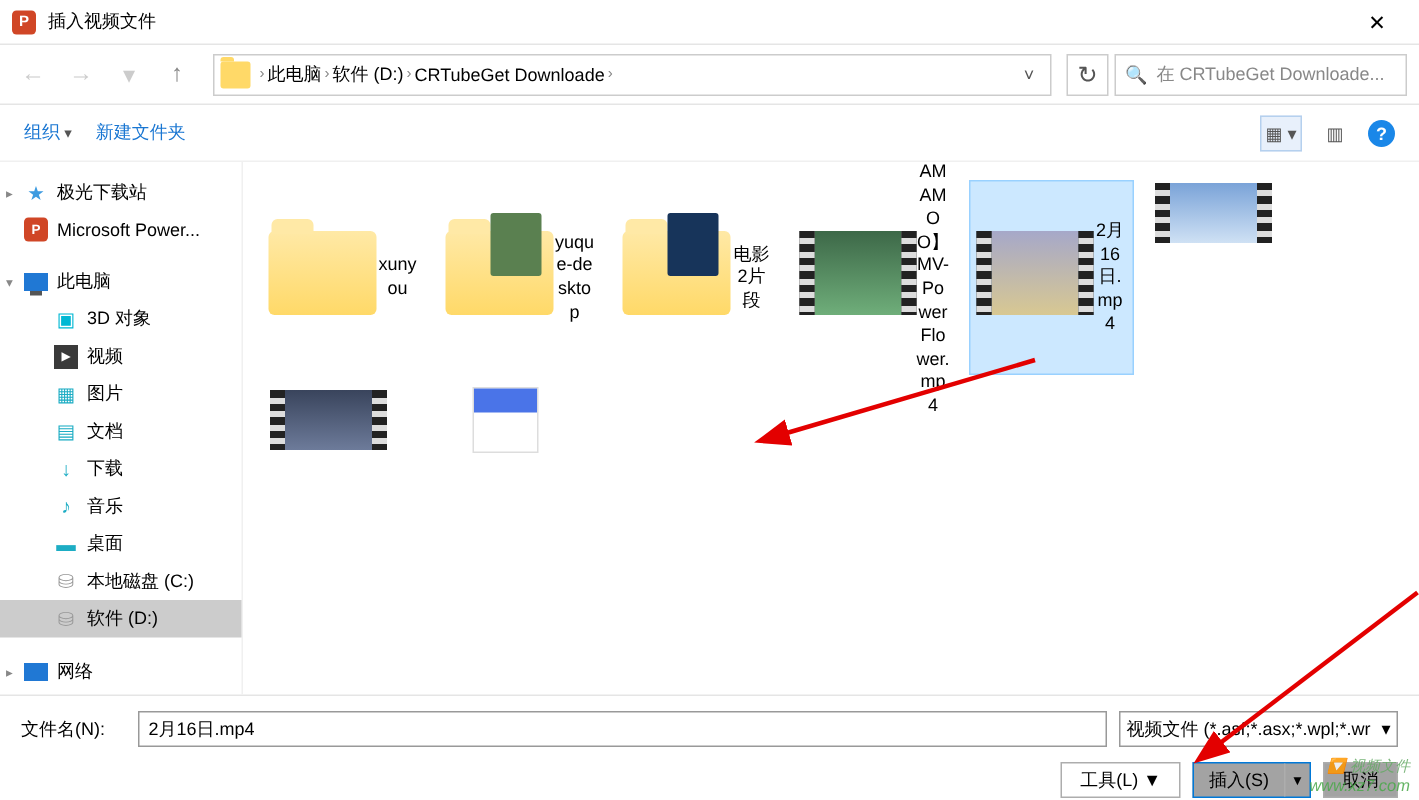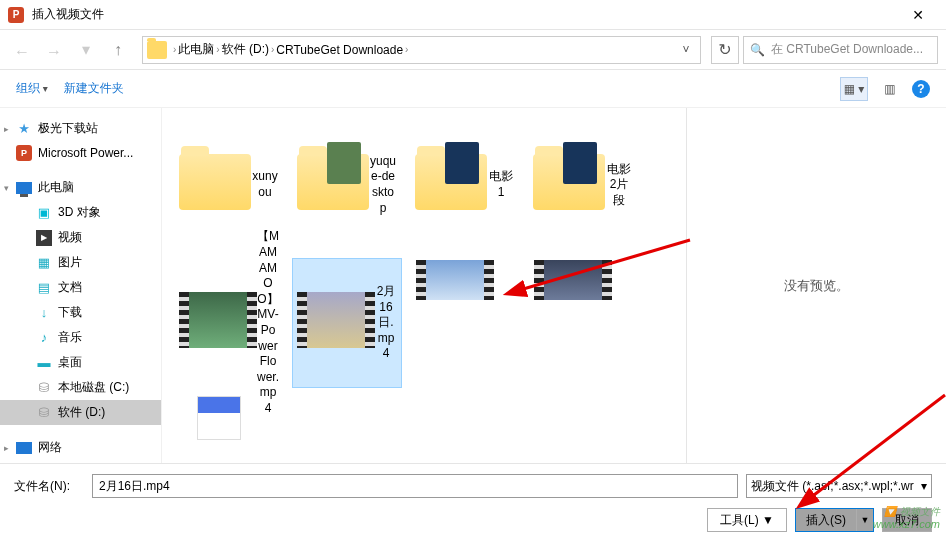--- a/index.html
+++ b/index.html
@@ -202,26 +202,20 @@
       <div class="file-item">
         <div class="file-thumb">
           <div class="folder-thumb peek"></div>
         </div>
         <div class="file-label">yuque-desktop</div>
       </div>
       <div class="file-item">
         <div class="file-thumb">
           <div class="folder-thumb peek2"></div>
         </div>
-        <div class="file-label">电影1</div>
-      </div>
-      <div class="file-item">
-        <div class="file-thumb">
-          <div class="folder-thumb peek2"></div>
-        </div>
         <div class="file-label">电影2片段</div>
       </div>
       <div class="file-item">
         <div class="file-thumb">
           <div class="video-thumb vt1"></div>
         </div>
         <div class="file-label">【MAMAMOO】MV- Power Flower.mp4</div>
       </div>
       <div class="file-item selected">
         <div class="file-thumb">
@@ -238,23 +232,20 @@
         <div class="file-thumb" style="height: 44px;">
           <div class="video-thumb vt4" style="height: 40px;"></div>
         </div>
       </div>
       <div class="file-item" style="height: 50px;">
         <div class="file-thumb" style="height: 44px;">
           <div class="phone-thumb" style="height: 44px;"></div>
         </div>
       </div>
     </div>
-  <div class="preview-pane">
-    <span>没有预览。</span>
-  </div>
 </div>
 
 <div class="bottom-bar">
   <div class="row1">
     <span class="fn-label">文件名(N):</span>
     <input class="fn-input" value="2月16日.mp4" style="">
     <div class="filter-select">
       <span>视频文件 (*.asf;*.asx;*.wpl;*.wr</span>
       <span>▾</span>
     </div>

